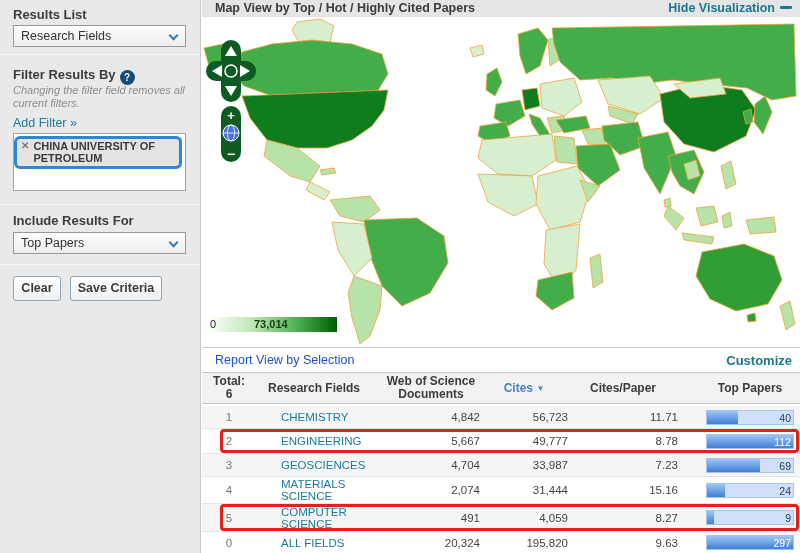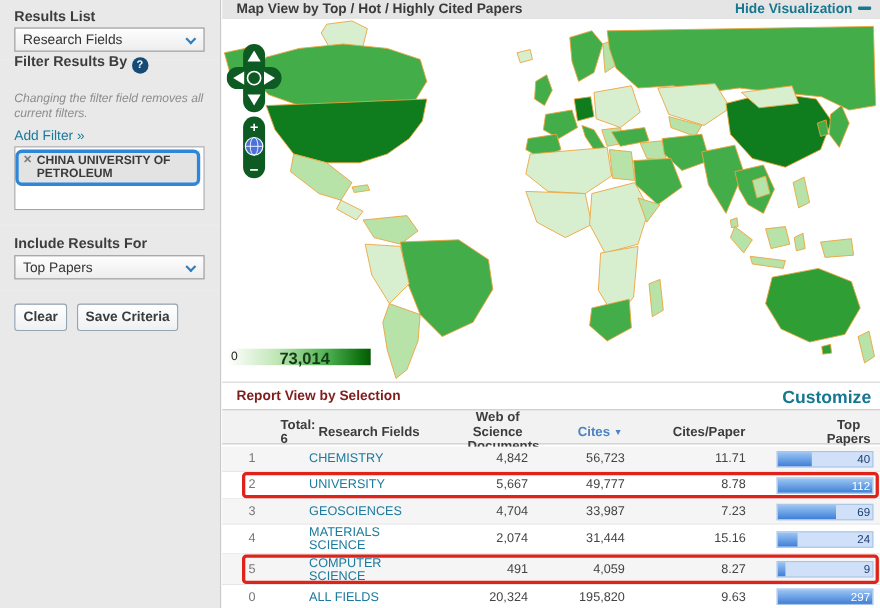--- a/index.html
+++ b/index.html
@@ -26,31 +26,31 @@
   .map-title { position:absolute; left:13px; top:1px; font-size:12.5px; font-weight:bold; color:#3a3a3a; }
   .hide-link { position:absolute; right:8px; top:1px; font-size:12.5px; font-weight:bold; color:#17778f; cursor:pointer;margin-left:48px; }
   .minus-dash { display:inline-block; width:12px; height:3px; background:#17778f; border-radius:1px; vertical-align:3px; margin-left:5px; }
 
   
   .map-area { position:absolute; left:202px; top:18px; width:598px; height:329px; background:#fff; }
   .map-area svg.world { position:absolute; left:0; top:0; }
   .map-controls { position:absolute; left:4px; top:22px; }
   .legend { position:absolute; left:5px; top:299px; width:130px; height:15px; background:linear-gradient(to right,#ffffff 0%,#bfe6b4 35%,#4caf50 70%,#0a6b0a 95%,#075807 100%); }
   .legend-min { position:absolute; left:8px; top:300px; font-size:11px; color:#222; }
-  .legend-max { position:absolute; left:52px; top:300px; font-size:15px; font-weight:bold; color:#143c14; }
+  .legend-max { position:absolute; left:52px; top:300px; font-size:11px; font-weight:bold; color:#143c14; }
 
   
   .report-divider { position:absolute; left:202px; top:347px; width:598px; height:1px; background:#cccccc; }
   .report-header { position:absolute; left:202px; top:348px; width:598px; height:24px; background:#fff; }
-  .report-title { position:absolute; left:13px; top:5px; font-size:12.5px; font-weight:bold; color:#7f1d1d; }
-  .customize-link { position:absolute; right:8px; top:5px; font-size:16px; font-weight:bold; color:#17778f; cursor:pointer; }
+  .report-title { position:absolute; left:13px; top:5px; font-size:12.5px; font-weight:normal; color:#1d4ed8; }
+  .customize-link { position:absolute; right:8px; top:5px; font-size:13px; font-weight:bold; color:#17778f; cursor:pointer; }
 
   .grid-cols { display:grid; grid-template-columns:34px 136px 98px 88px 110px 28px 88px; }
   .thead { position:absolute; left:202px; top:372px; width:598px; height:32px; background:#f2f2f2; border-top:1px solid #c9c9c9; border-bottom:1px solid #c9c9c9; padding-left:10px; align-items:center; }
-  .th { font-size:12px; font-weight:bold; color:#3c3c3c; text-align:center; line-height:13px;margin-left:43px; }
+  .th { font-size:12px; font-weight:bold; color:#3c3c3c; text-align:center; line-height:13px; }
   .th.cites-h { color:#4a82c3; cursor:pointer; }
   .sort-arrow { display:inline-block; font-size:8px; color:#4a82c3; vertical-align:1px; }
 
   .tbody { position:absolute; left:202px; top:406px; width:598px; }
   .trow { position:relative; padding-left:10px; align-items:center; border-bottom:1px solid #e4e4e4; background:#fff; }
   .trow.alt { background:#f5f5f5; }
   .c { font-size:11.5px; color:#444; }
   .c.rank { text-align:center; color:#777; }
   .c.field a { color:#1b7a9e; font-weight:normal; text-decoration:none; line-height:12px; display:inline-block; cursor:pointer;margin-left:35px; }
   .c.num { text-align:right; }
@@ -67,21 +67,21 @@
 <div id="app">
 
   <div class="sidebar">
     <div class="sb-label" style="top:7px;">Results List</div>
     <div class="dropdown" style="top:25px;">
       <span>Research Fields</span>
       <span class="chev"></span>
     </div>
     <div class="sb-divider" style="top:54px;"></div>
 
-    <div class="sb-label" style="top:48px;">
+    <div class="sb-label" style="top:67px;">
       <span>Filter Results By</span><span class="help-icon">?</span>
     </div>
     <div class="sb-note">Changing the filter field removes all current filters.</div>
     <div class="add-filter">Add Filter »</div>
 
     <div class="filter-box">
       <div class="filter-tag">
         <span class="tag-x">✕</span>
         <span>CHINA UNIVERSITY OF PETROLEUM</span>
       </div>
@@ -218,21 +218,21 @@
         <div></div>
         <div class="barcell">
           <div class="bar">
             <div class="fill" style="width:36%"></div>
             <span class="barnum">40</span>
           </div>
         </div>
       </div>
       <div class="trow grid-cols" style="height: 25px;">
         <div class="c rank">2</div>
-        <div class="c field"><a>UNIVERSITY</a></div>
+        <div class="c field"><a>ENGINEERING</a></div>
         <div class="c num">5,667</div>
         <div class="c num">49,777</div>
         <div class="c num">8.78</div>
         <div></div>
         <div class="barcell">
           <div class="bar">
             <div class="fill" style="width:100%"></div>
             <span class="barnum onfill">112</span>
           </div>
         </div>

